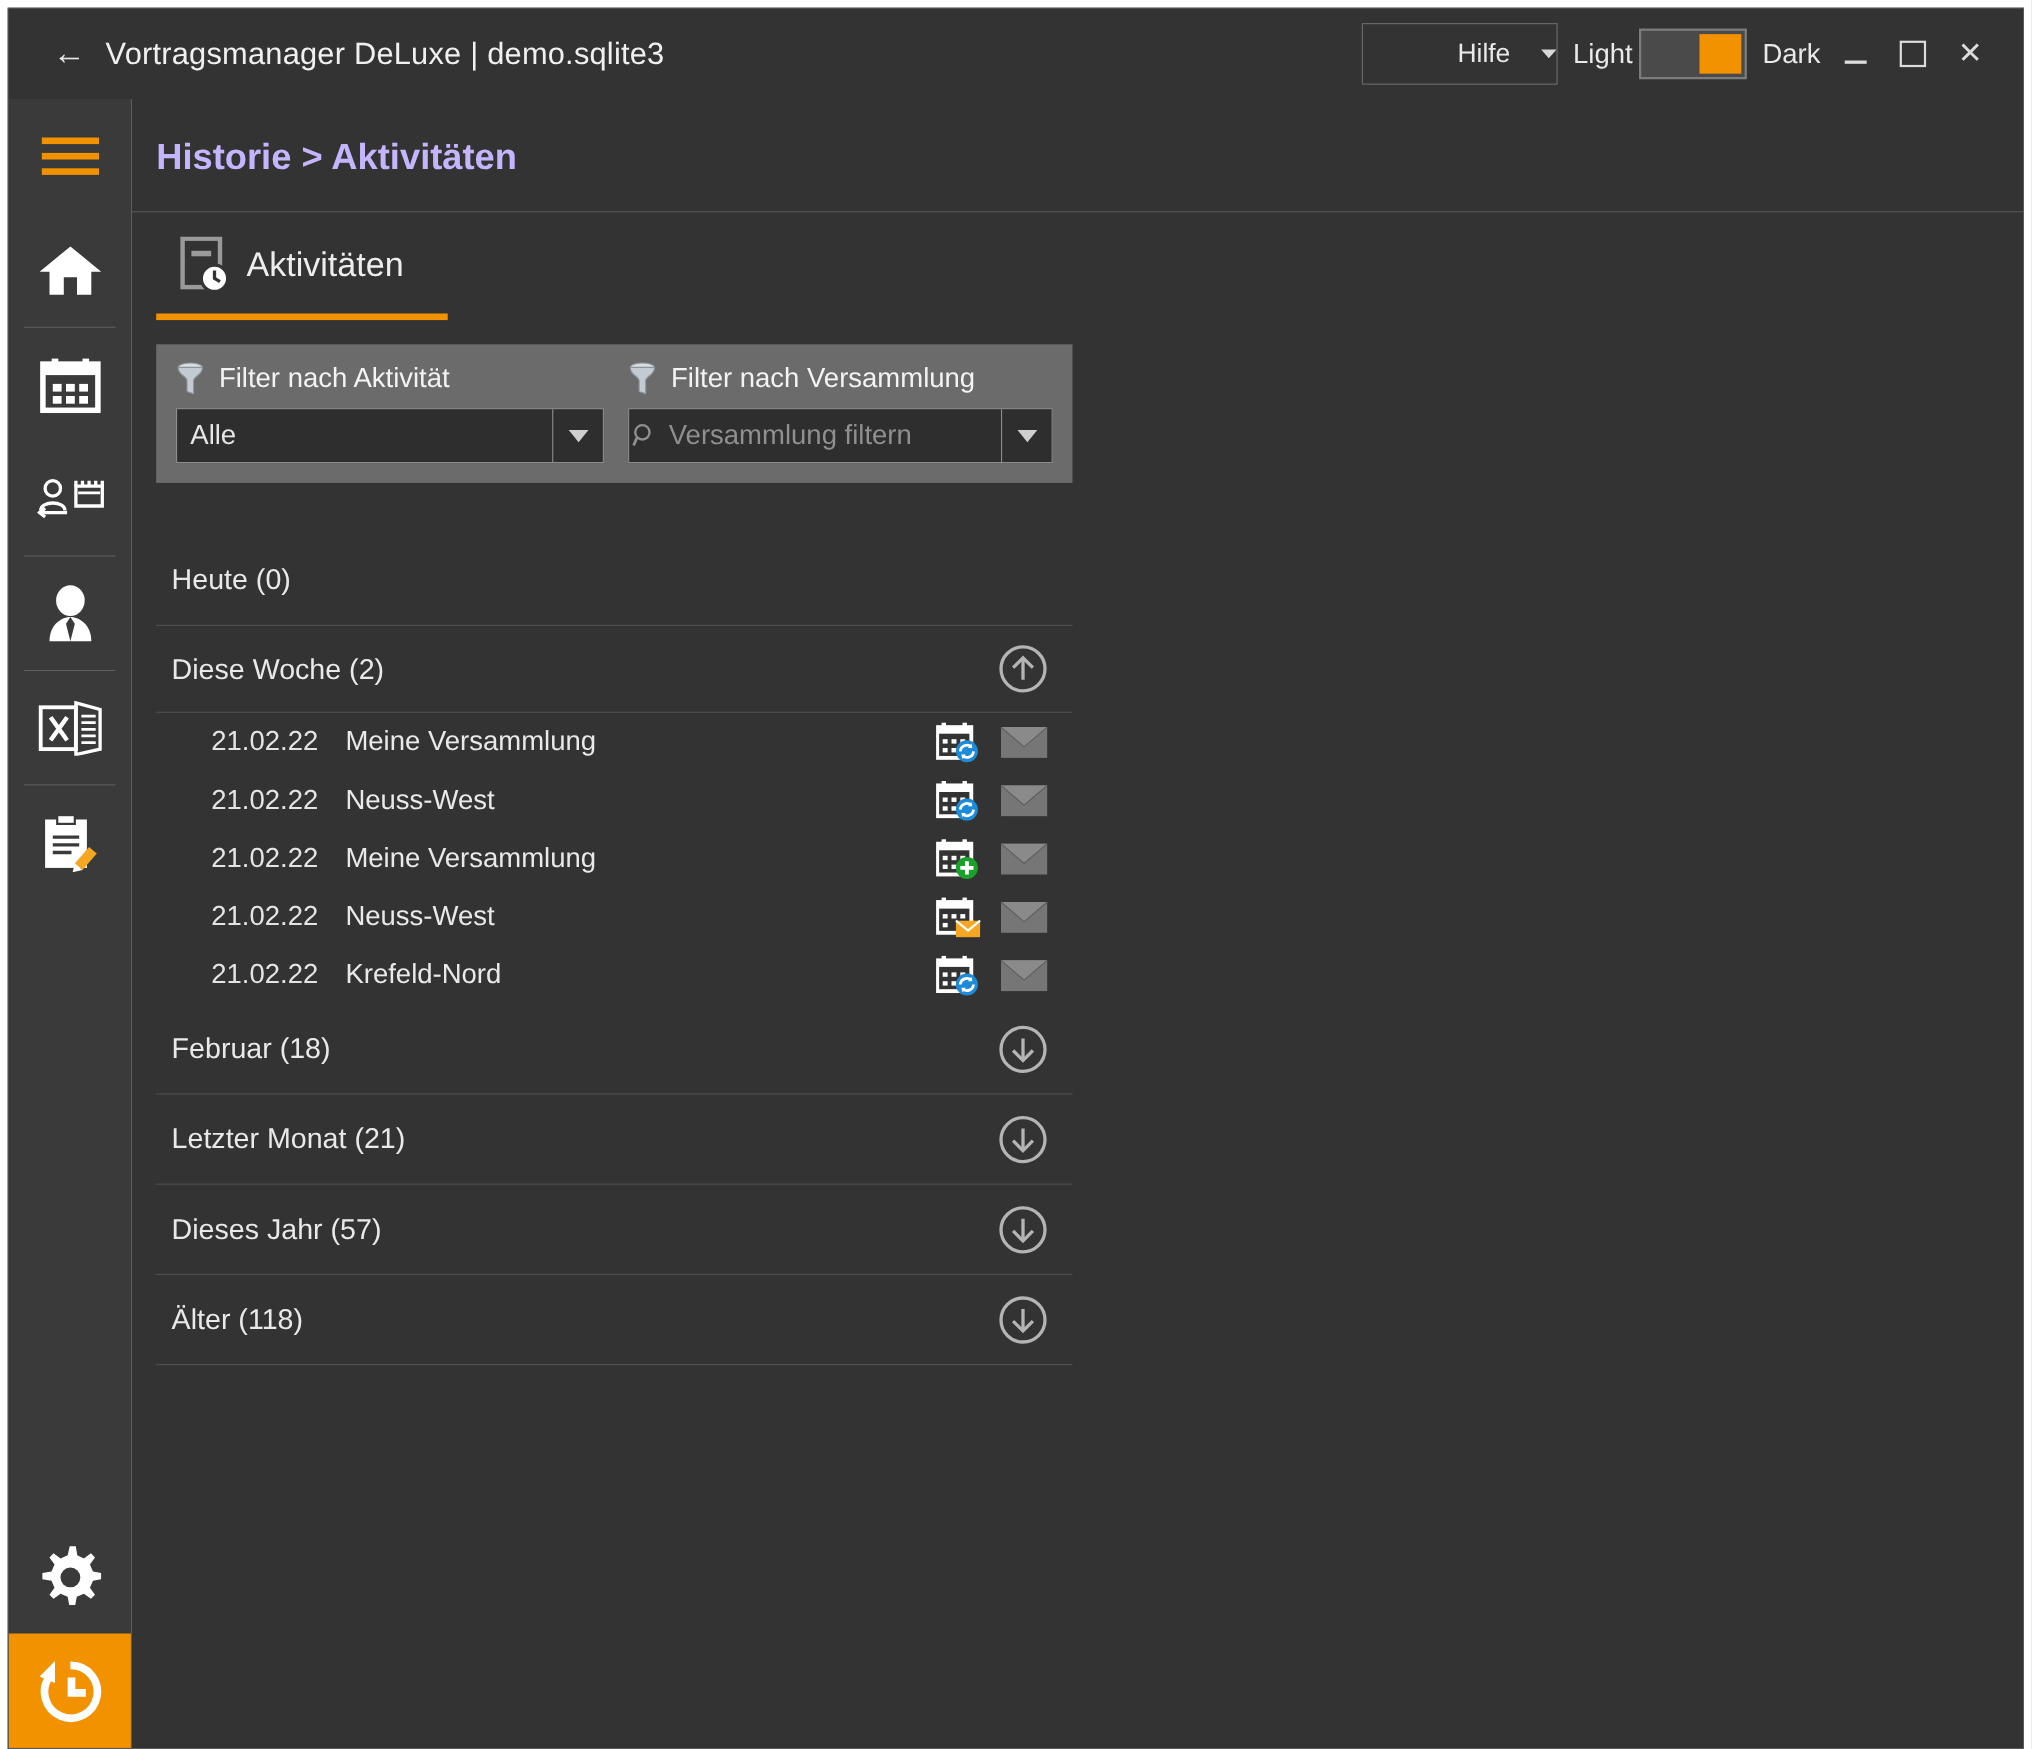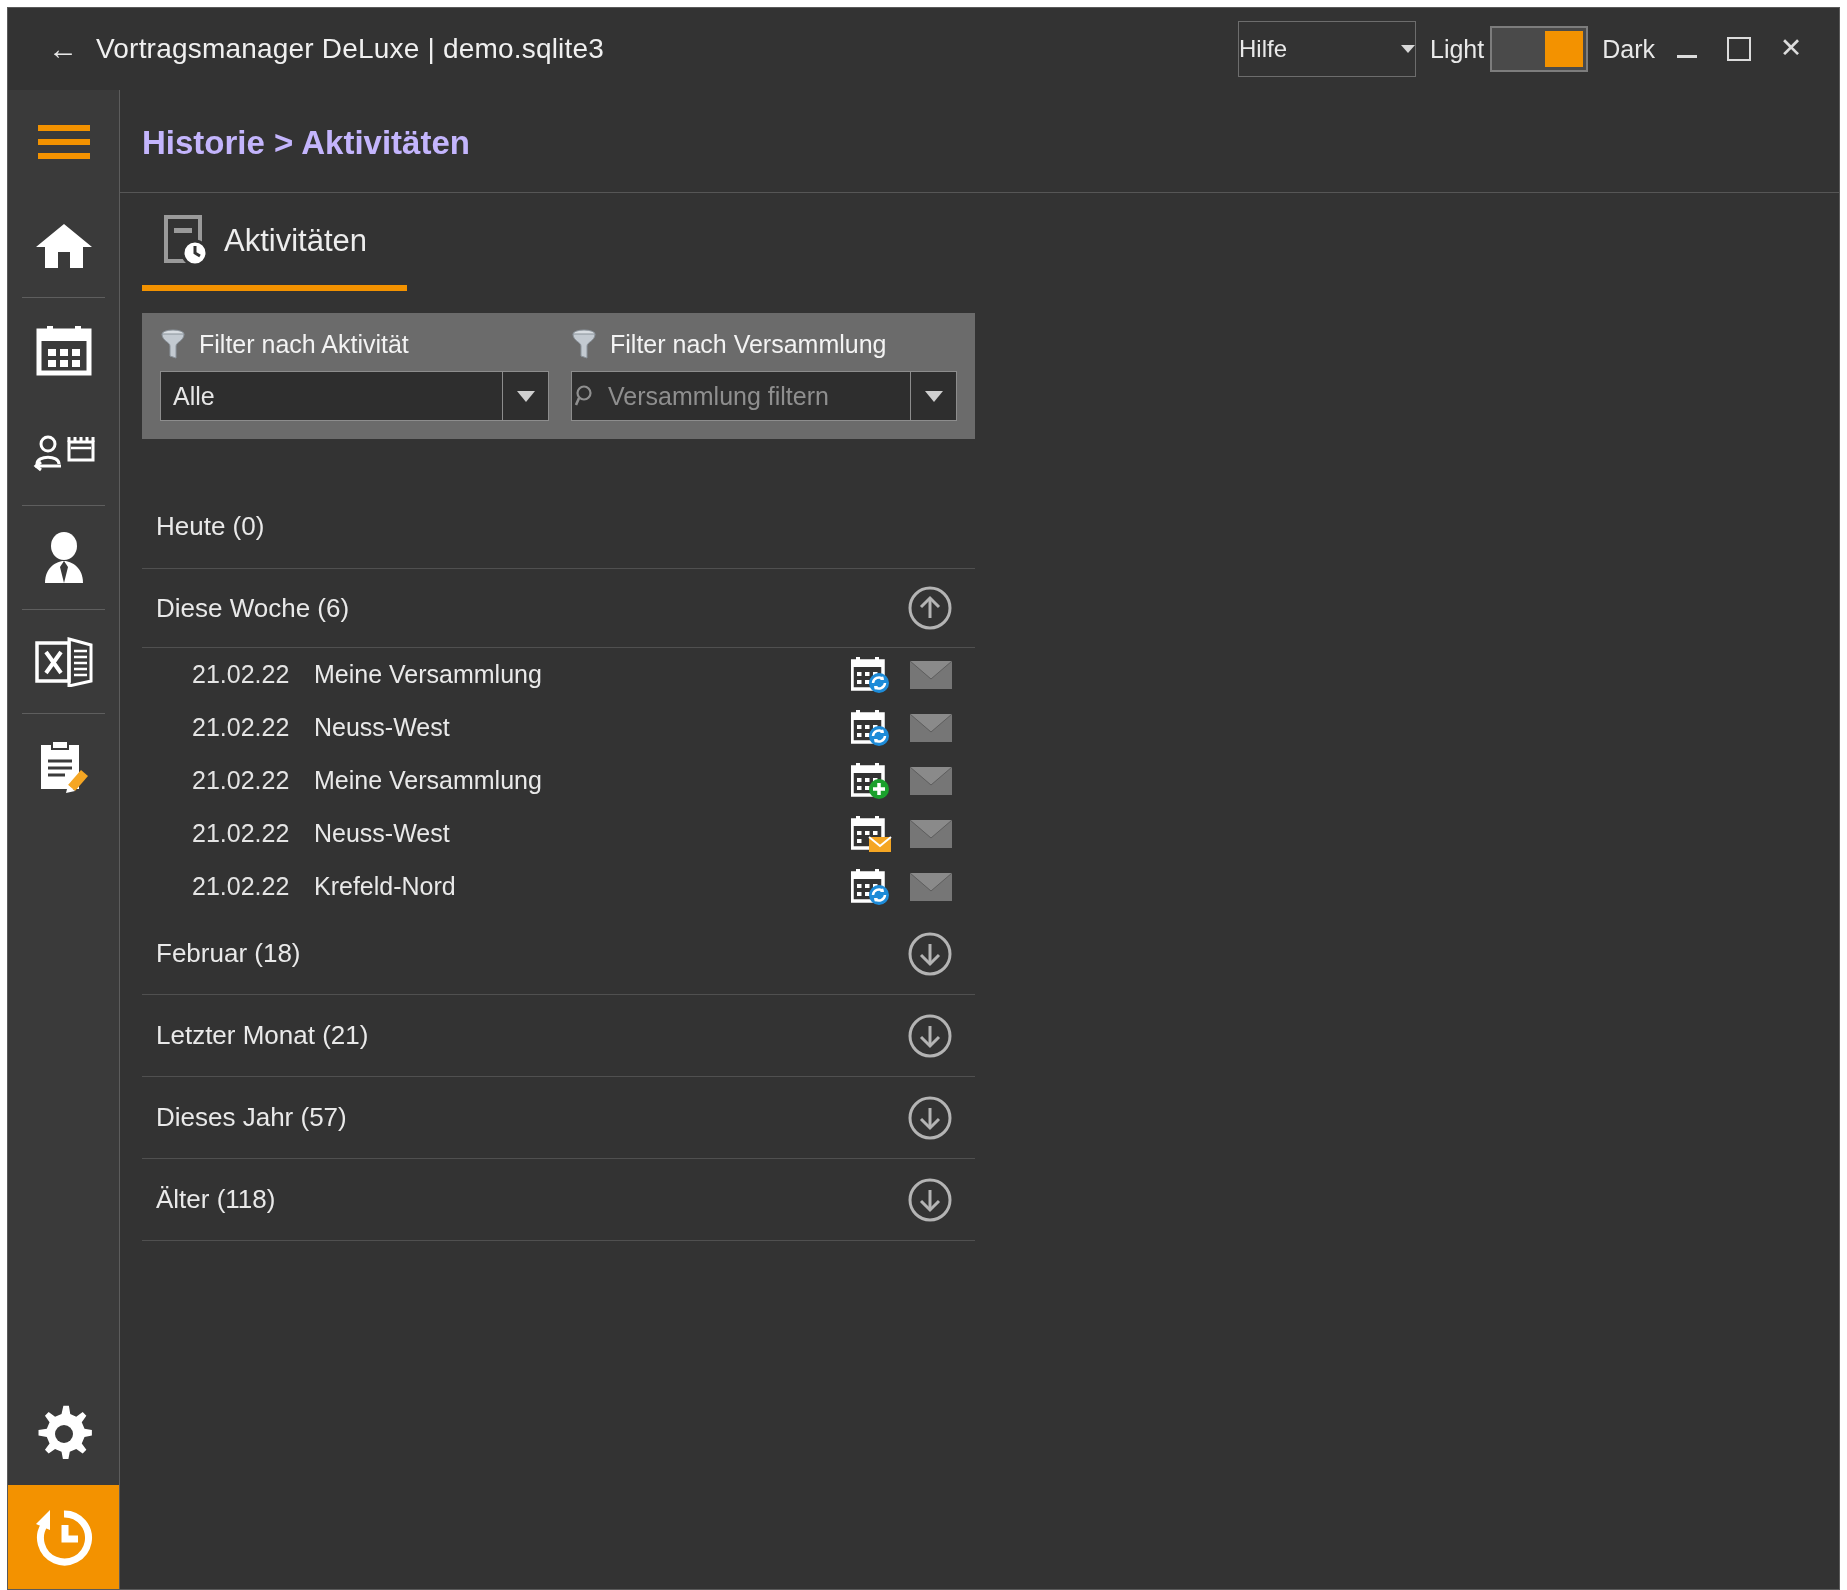--- a/index.html
+++ b/index.html
@@ -44,21 +44,21 @@
   }
   .titlebar-right {
     margin-left: auto;
     display: flex;
     align-items: center;
     padding-right: 22px;
   }
   .help-btn {
     width: 178px; height: 56px;
     border: 1px solid #6d6d6d;
-    display: flex; align-items: center; justify-content: space-between;
+    display: flex; align-items: center; justify-content: flex-end;
     color: #e9e9e9; font-size: 24px;
     cursor: pointer;
     gap: 28px;
     background: #333333;
     margin-left: 28px;
   }
   .help-btn .caret {
     width: 0; height: 0;
     border-left: 7px solid transparent;
     border-right: 7px solid transparent;
@@ -413,21 +413,21 @@
           </div>
         </div>
 
         <div class="list">
 
           <div class="group-row noline" style="height:84px;">
             <span class="group-label">Heute (0)</span>
           </div>
 
           <div class="group-row" style="border-top:1px solid #505050; height:80px;">
-            <span class="group-label">Diese Woche (6)</span>
+            <span class="group-label">Diese Woche (2)</span>
             <span class="group-toggle">
               <svg width="46" height="46" viewBox="0 0 46 46">
                 <circle cx="23" cy="23" r="20" fill="none" stroke="#b4b4b4" stroke-width="3"></circle>
                 <path d="M23 33 L23 14" stroke="#b4b4b4" stroke-width="3"></path>
                 <path d="M14 22 L23 13 L32 22" fill="none" stroke="#b4b4b4" stroke-width="3"></path>
               </svg>
             </span>
           </div>
 
           <div>

